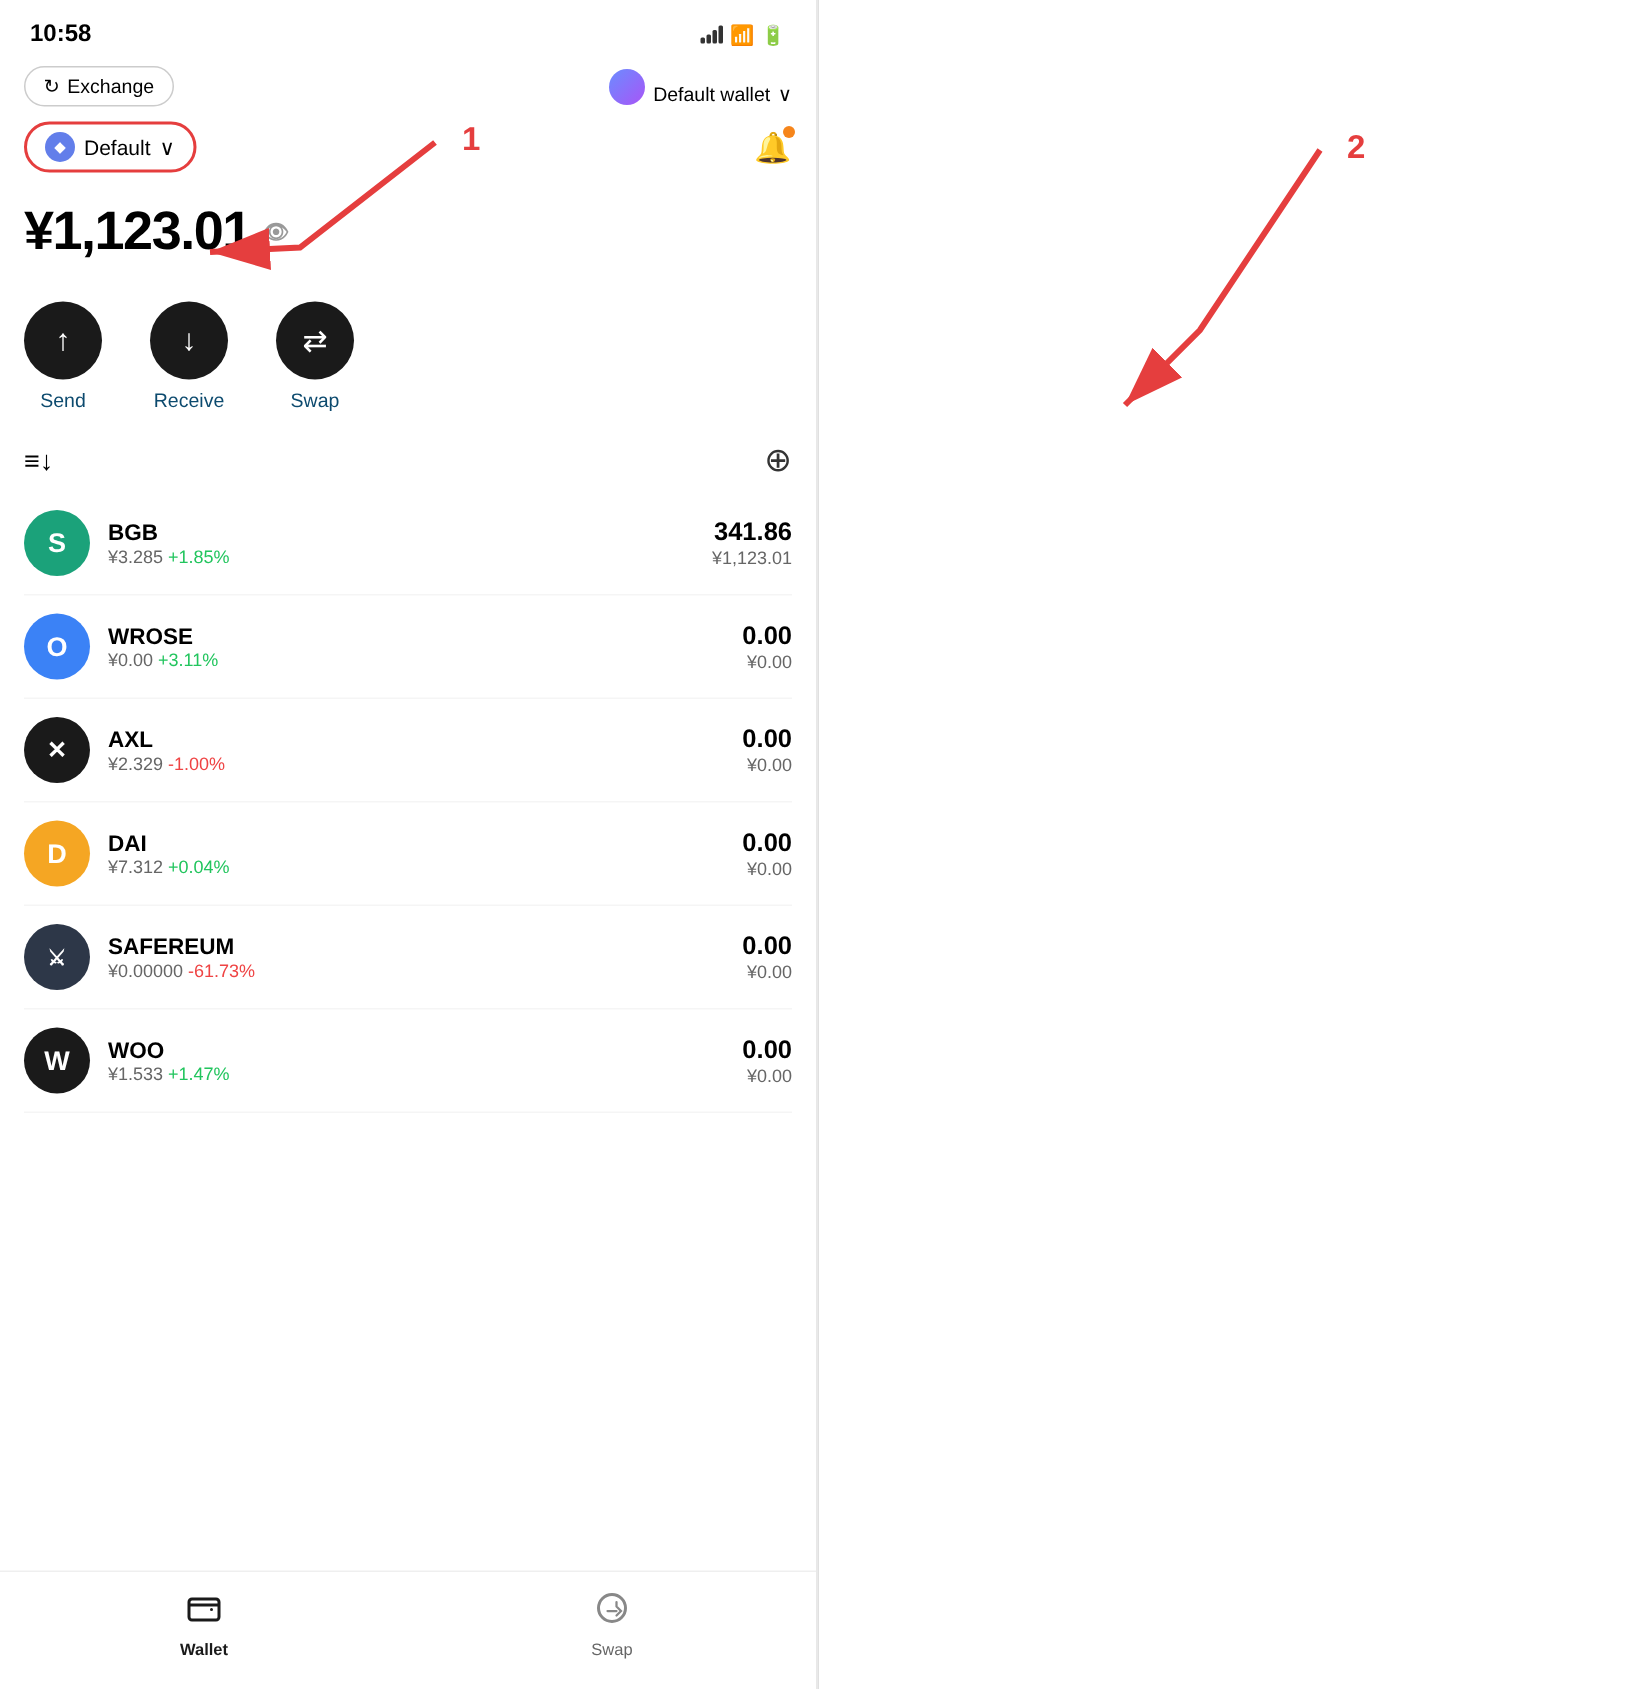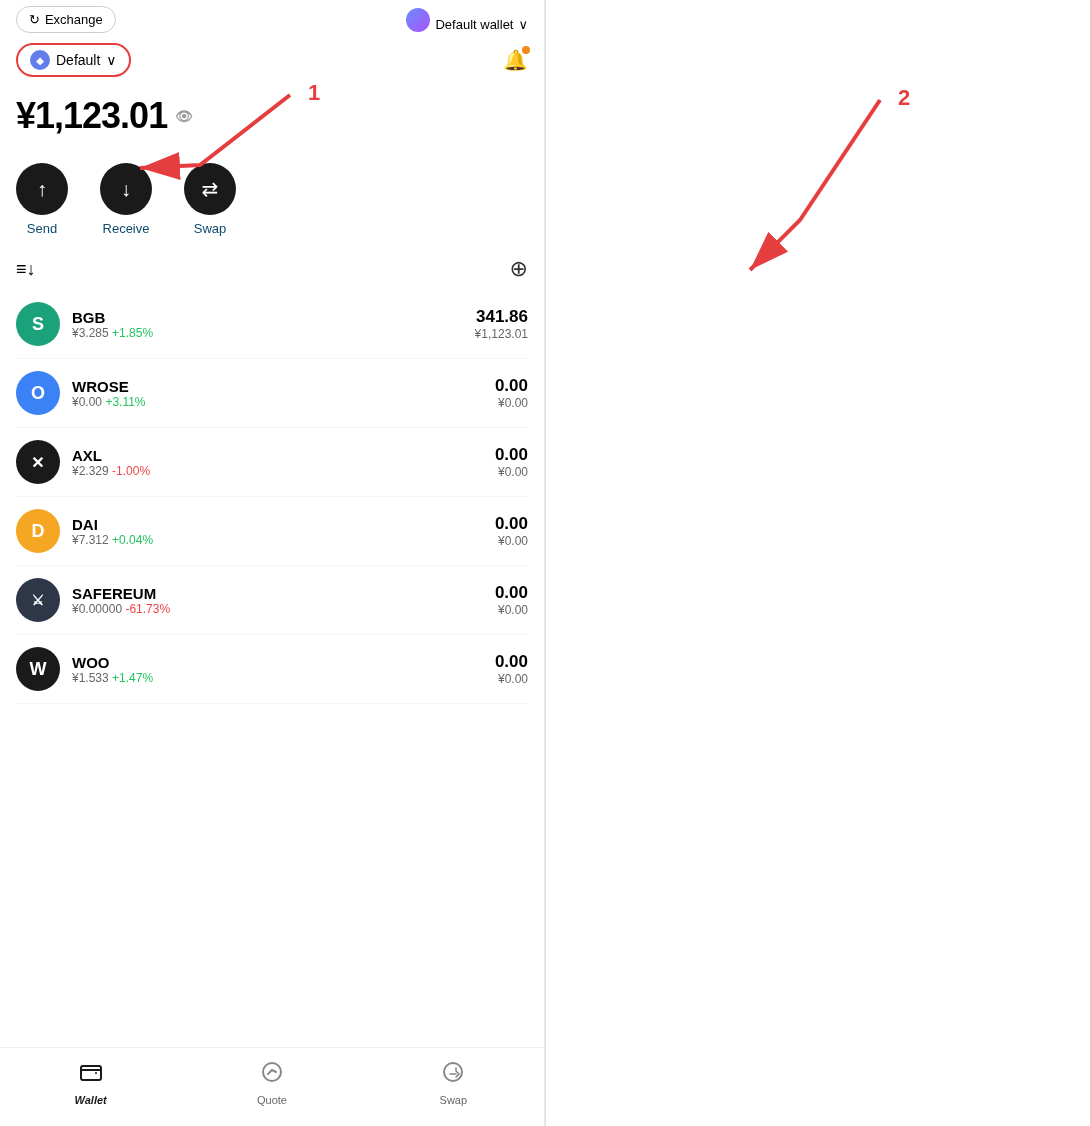--- a/index.html
+++ b/index.html
@@ -246,21 +246,21 @@
       flex: 1;
       display: flex;
       flex-direction: column;
       align-items: center;
       gap: 4px;
       cursor: pointer;
     }
 
     .nav-icon { font-size: 22px; }
     .nav-label { font-size: 11px; color: #666; }
-    .nav-label.active { color: #1a1a1a; font-weight: 600; font-style: italic; }
+    .nav-label.active { color: #1a1a1a; font-weight: 600; }
 
     
     .arrows-overlay {
       position: absolute;
       top: 0;
       left: 0;
       width: 1090px;
       height: 1126px;
       pointer-events: none;
     }
@@ -290,20 +290,33 @@
     .wifi-icon { font-size: 13px; }
     .battery-icon { font-size: 13px; }
   </style>
 </head>
 <body>
 
 <div style="position:relative; width:1090px; height:1126px;">
 
   <div class="left-panel">
 
+    <div class="status-bar">
+      <span>10:58</span>
+      <div class="status-icons">
+        <div class="signal-bars">
+          <span style="height:4px"></span>
+          <span style="height:6px"></span>
+          <span style="height:9px"></span>
+          <span style="height:12px"></span>
+        </div>
+        <span class="wifi-icon">📶</span>
+        <span class="battery-icon">🔋</span>
+      </div>
+    </div>
 
     <div class="top-bar">
       <button class="exchange-btn">
         <span>↻</span>
         <span>Exchange</span>
       </button>
       <div class="wallet-selector">
         <div class="wallet-avatar"></div>
         <span>Default wallet</span>
         <span>∨</span>
@@ -444,29 +457,20 @@
             <path d="M16 13a1 1 0 1 1 2 0 1 1 0 0 1-2 0z" fill="#1a1a1a"></path>
             <path d="M2 10h20" stroke="#1a1a1a" stroke-width="2"></path>
           </svg>
         </span>
         <span class="nav-label active">Wallet</span>
       </div>
       <div class="nav-item">
         <span class="nav-icon">
           <svg width="24" height="24" viewBox="0 0 24 24" fill="none">
             <circle cx="12" cy="12" r="9" stroke="#888" stroke-width="2"></circle>
-            <path d="M8 14 L12 10 L16 12" stroke="#888" stroke-width="2" stroke-linecap="round"></path>
-          </svg>
-        </span>
-        <span class="nav-label">Quote</span>
-      </div>
-      <div class="nav-item">
-        <span class="nav-icon">
-          <svg width="24" height="24" viewBox="0 0 24 24" fill="none">
-            <circle cx="12" cy="12" r="9" stroke="#888" stroke-width="2"></circle>
             <path d="M9 14h6M15 11l3 3-3 3M15 11V8" stroke="#888" stroke-width="1.5" stroke-linecap="round"></path>
           </svg>
         </span>
         <span class="nav-label">Swap</span>
       </div>
     </div>
   </div>
 
   <svg class="arrows-overlay" xmlns="http://www.w3.org/2000/svg">
 

